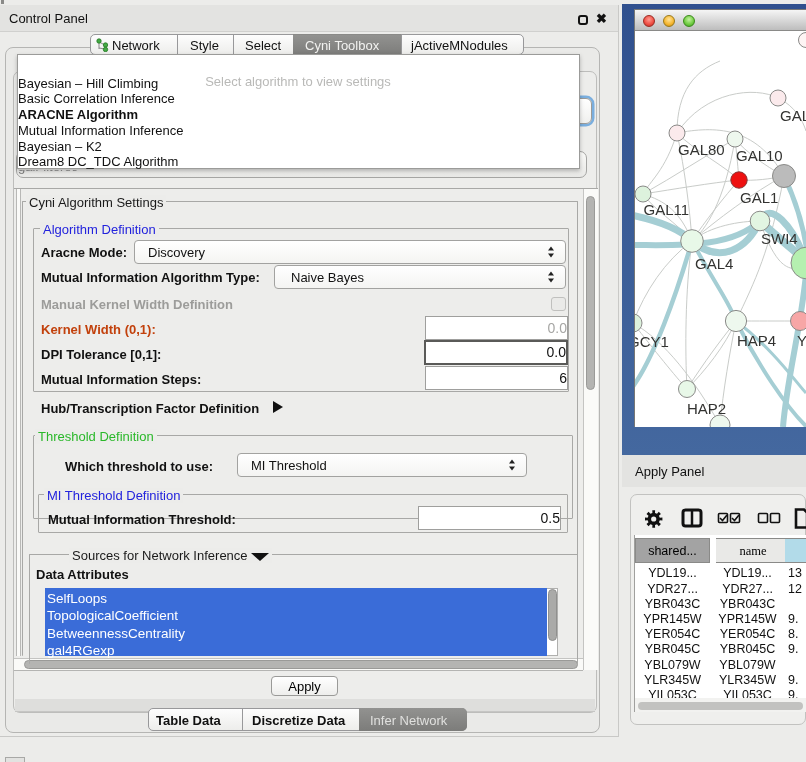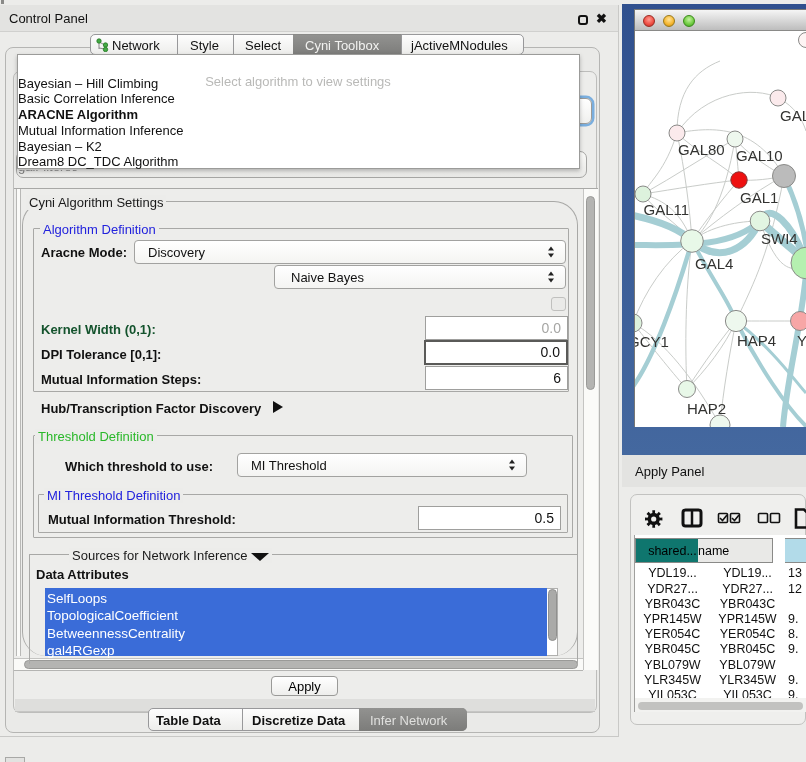--- a/index.html
+++ b/index.html
@@ -14,21 +14,21 @@
 .combo .ct { position:absolute; left:13px; top:50%; transform:translateY(-50%);
   font-size:13px; color:#111; }
 .arrows { position:absolute; right:10px; top:50%; transform:translateY(-50%); width:7px; height:11px; }
 .arrows:before { content:""; position:absolute; left:0; top:0;
   border-left:3.5px solid transparent; border-right:3.5px solid transparent;
   border-bottom:4.5px solid #222; }
 .arrows:after { content:""; position:absolute; left:0; bottom:0;
   border-left:3.5px solid transparent; border-right:3.5px solid transparent;
   border-top:4.5px solid #222; }
 .tf { position:absolute; background:#fff; border:1px solid #9f9f9d;
-  font-size:14px; color:#111; text-align:right; padding-right:6px; }
+  font-size:14px; color:#111; text-align:right; }
 .group { position:absolute; border:1px solid #a8a8a6; border-radius:1px; }
 .gtitle { position:absolute; top:-7px; font-size:13px; background:#ececea;
   padding:0 3px; white-space:nowrap; }
 </style>
 </head>
 <body>
 <div id="stage">
 
 <div class="abs" style="left:0;top:0;width:619px;height:737px;background:#ececea;"></div>
 
@@ -81,48 +81,50 @@
 <div class="abs" style="left:14px;top:188px;width:584px;height:1px;background:#a8a8a6;"></div>
 
 <div class="abs" style="left:583px;top:189px;width:15px;height:481px;background:#fafaf8;border-left:1px solid #c4c4c2;"></div>
 <div class="abs" style="left:586px;top:196px;width:9px;height:194px;background:#b4b4b2;border:1px solid #9a9a98;border-radius:5px;"></div>
 
 <div class="abs" style="left:14px;top:658px;width:569px;height:13px;background:#fafaf8;border-top:1px solid #c4c4c2;border-bottom:1px solid #b4b4b2;"></div>
 <div class="abs" style="left:24px;top:660px;width:554px;height:9px;background:#b4b4b2;border:1px solid #9a9a98;border-radius:5px;"></div>
 
 <div class="abs" style="left:15.5px;top:189px;width:5px;height:467px;background:#fafaf8;border-left:1px solid #b8b8b6;border-right:1px solid #b8b8b6;"></div>
 
-<div class="group" style="left:22px;top:201px;width:556px;height:455px;border-bottom:none;border-radius:24px;">
+<div class="group" style="left:22px;top:201px;width:556px;height:455px;border-bottom:none;">
   <div class="gtitle" style="left:3px;color:#1a1a1a;">Cyni Algorithm Settings</div>
 </div>
 
 <div class="group" style="left:33px;top:228px;width:536px;height:164px;">
   <div class="gtitle" style="left:6px;color:#2222dd;">Algorithm Definition</div>
 </div>
 <div class="lbl b" style="left:41px;top:245px;">Aracne Mode:</div>
 <div class="combo" style="left:134px;top:240px;width:432px;height:24px;">
   <span class="ct">Discovery</span>
       <span class="arrows"></span>
 </div>
+<div class="lbl b" style="left:41px;top:270px;">Mutual Information Algorithm Type:</div>
 <div class="combo" style="left:274px;top:265px;width:292px;height:24px;">
   <span class="ct" style="left:16px;">Naive Bayes</span>
       <span class="arrows"></span>
 </div>
+<div class="lbl b" style="left:41px;top:297px;color:#9c9c9a;">Manual Kernel Width Definition</div>
 <div class="abs" style="left:551px;top:297px;width:15px;height:14px;border:1px solid #c0c0be;border-radius:3px;background:#eaeae8;"></div>
-<div class="lbl b" style="left:41px;top:322px;color:#14532d;">Kernel Width (0,1):</div>
+<div class="lbl b" style="left:41px;top:322px;color:#c2410c;">Kernel Width (0,1):</div>
 <div class="tf" style="left:425px;top:316px;width:143px;height:24px;line-height:22px;color:#a6a6a4;">0.0</div>
 <div class="lbl b" style="left:41px;top:347px;">DPI Tolerance [0,1]:</div>
 <div class="tf" style="left:424px;top:340px;width:144px;height:25px;line-height:21px;border:2px solid #5a5a58;">0.0</div>
 <div class="lbl b" style="left:41px;top:372px;">Mutual Information Steps:</div>
 <div class="tf" style="left:425px;top:366px;width:143px;height:24px;line-height:22px;">6</div>
 
-<div class="lbl b" style="left:41px;top:401px;">Hub/Transcription Factor Discovery</div>
+<div class="lbl b" style="left:41px;top:401px;">Hub/Transcription Factor Definition</div>
 <div class="abs" style="left:273px;top:401px;width:0;height:0;border-top:6px solid transparent;border-bottom:6px solid transparent;border-left:10px solid #111;"></div>
 
-<div class="group" style="left:33px;top:435px;width:540px;height:103px;">
+<div class="group" style="left:33px;top:435px;width:540px;height:84px;">
   <div class="gtitle" style="left:1px;color:#2ab82a;">Threshold Definition</div>
 </div>
 <div class="lbl b" style="left:65px;top:459px;">Which threshold to use:</div>
 <div class="combo" style="left:237px;top:453px;width:290px;height:24px;">
   <span class="ct">MI Threshold</span>
       <span class="arrows"></span>
 </div>
 
 <div class="group" style="left:38px;top:494px;width:530px;height:39px;">
   <div class="gtitle" style="left:5px;color:#2222dd;">MI Threshold Definition</div>
@@ -258,22 +260,22 @@
     <rect x="90.5" y="8.5" width="9" height="9" rx="1" stroke-width="1.6"></rect>
     <path d="M80 13 l2.5 2.5 4.5 -5.5" stroke-width="1.6"></path>
     <path d="M92 13 l2.5 2.5 4.5 -5.5" stroke-width="1.6"></path>
     <rect x="118.5" y="8.5" width="9" height="9" rx="1" stroke-width="1.6"></rect>
     <rect x="130.5" y="8.5" width="9" height="9" rx="1" stroke-width="1.6"></rect>
     <path d="M156 4.5 h8 l5 5 v13 h-13 z" stroke-width="2.6"></path>
   </g>
 </svg>
 
 <div class="abs" style="left:634px;top:535px;width:172px;height:177px;background:#fff;border-left:1px solid #a0a09e;"></div>
-<div class="abs" style="left:635px;top:538px;width:75px;height:25px;background:#0f766e;border:1px solid #8a8a88;font-size:12.5px;text-align:center;line-height:24px;">shared...</div>
-<div class="abs" style="left:698px;top:538px;width:75px;height:25px;background:#e9e9e7;border:1px solid #8a8a88;border-left:none;font-size:12.5px;text-align:left;line-height:24px;">name</div>
+<div class="abs" style="left:635px;top:538px;width:75px;height:25px;background:#a3a3a3;border:1px solid #8a8a88;font-size:12.5px;text-align:center;line-height:24px;">shared...</div>
+<div class="abs" style="left:716px;top:538px;width:75px;height:25px;background:#e9e9e7;border:1px solid #8a8a88;border-left:none;font-size:12.5px;text-align:center;line-height:24px;font-family:Liberation Serif, serif;">name</div>
 <div class="abs" style="left:785px;top:538px;width:25px;height:25px;background:#b2dbe9;border:1px solid #8a8a88;border-left:none;"></div>
 <div class="abs" style="left:635px;top:563px;width:171px;height:134.6px;overflow:hidden;font-size:12.5px;color:#111;">
   <div style="position:absolute;left:0;width:75px;text-align:center;line-height:15.2px;padding-top:3.4px;">YDL19...<br>YDR27...<br>YBR043C<br>YPR145W<br>YER054C<br>YBR045C<br>YBL079W<br>YLR345W<br>YIL053C</div>
   <div style="position:absolute;left:75px;width:75px;text-align:center;line-height:15.2px;padding-top:3.4px;">YDL19...<br>YDR27...<br>YBR043C<br>YPR145W<br>YER054C<br>YBR045C<br>YBL079W<br>YLR345W<br>YIL053C</div>
   <div style="position:absolute;left:153px;width:40px;line-height:15.2px;padding-top:3.4px;">13<br>12<br><br>9.<br>8.<br>9.<br><br>9.<br>9.</div>
 </div>
 
 <div class="abs" style="left:635px;top:697.6px;width:171px;height:14px;background:#f2f2f0;"></div>
 <div class="abs" style="left:638px;top:701.5px;width:165px;height:8px;background:#c2c2c0;border-radius:4px;"></div>
 

